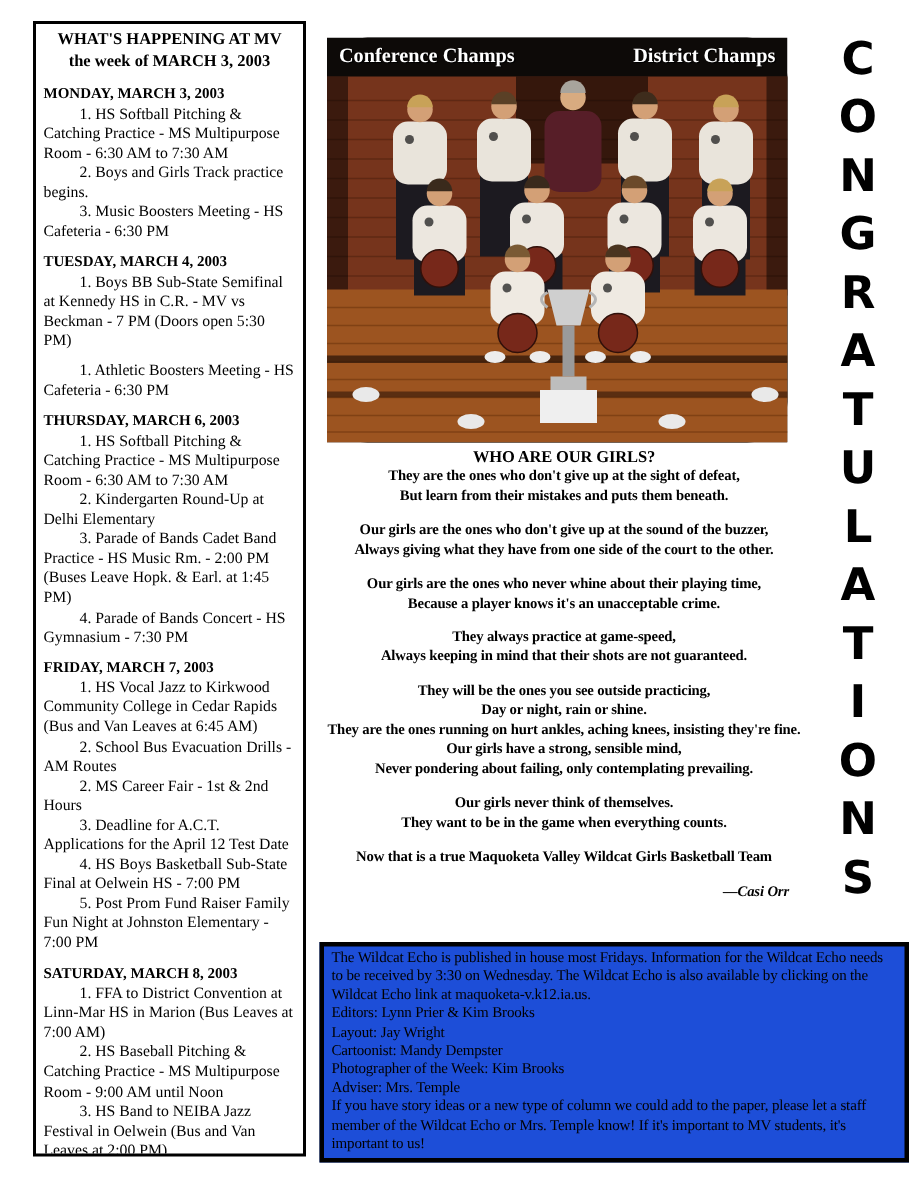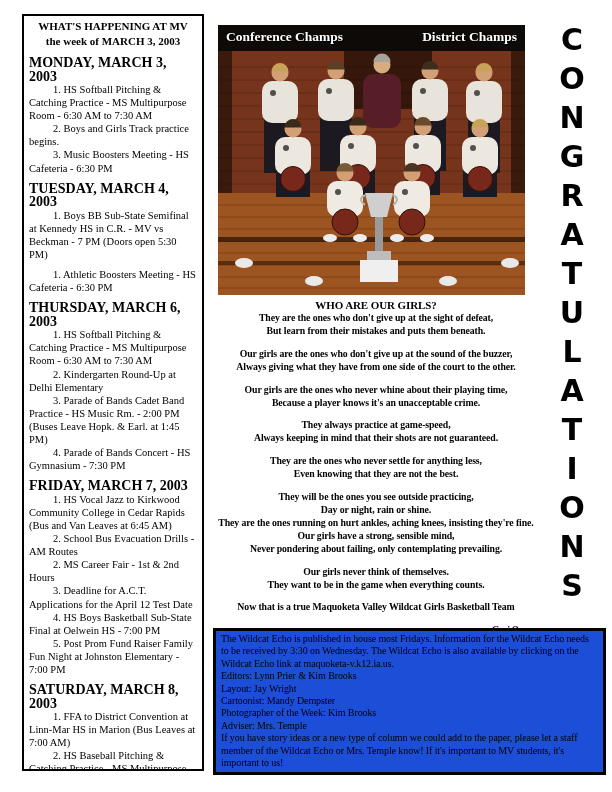--- a/index.html
+++ b/index.html
@@ -5,21 +5,21 @@
   html,body{margin:0;padding:0;background:#ffffff;}
   .page{position:relative;width:612px;height:792px;background:#ffffff;overflow:hidden;
         font-family:"Liberation Serif",serif;color:#000;}
 
   
   .left-panel{position:absolute;left:22px;top:14px;width:182px;height:757px;
               border:2px solid #000;box-sizing:border-box;padding:3px 5px 0 5px;
               font-size:10.5px;line-height:13.1px;overflow:hidden;}
   .panel-title{text-align:center;font-weight:bold;font-size:11px;line-height:14.5px;margin-bottom:8px;}
   .day{margin-bottom:7px;}
-  .day-heading{font-weight:bold;font-size:14px;line-height:13.5px;}
+  .day-heading{font-weight:bold;font-size:10px;line-height:13.5px;}
   .item{margin:0;text-indent:24px;}
 
   
   .photo{position:absolute;left:218px;top:25px;width:307px;height:270px;background:#0d0a08;border-radius:27px;}
   .photo svg{display:block;}
   .caption{position:absolute;top:4px;color:#fff;font-weight:bold;font-size:13.5px;
            text-shadow:1px 1px 0 #000;}
   .caption-left{left:8px;}
   .caption-right{right:8px;}
 
@@ -251,24 +251,20 @@
         </div>
         <div class="stanza">
           <div class="poem-line">Our girls are the ones who never whine about their playing time,</div>
           <div class="poem-line">Because a player knows it's an unacceptable crime.</div>
         </div>
         <div class="stanza">
           <div class="poem-line">They always practice at game-speed,</div>
           <div class="poem-line">Always keeping in mind that their shots are not guaranteed.</div>
         </div>
         <div class="stanza">
-          <div class="poem-line">They are the ones who never settle for anything less,</div>
-          <div class="poem-line">Even knowing that they are not the best.</div>
-        </div>
-        <div class="stanza">
           <div class="poem-line">They will be the ones you see outside practicing,</div>
           <div class="poem-line">Day or night, rain or shine.</div>
           <div class="poem-line">They are the ones running on hurt ankles, aching knees, insisting they're fine.</div>
           <div class="poem-line">Our girls have a strong, sensible mind,</div>
           <div class="poem-line">Never pondering about failing, only contemplating prevailing.</div>
         </div>
         <div class="stanza">
           <div class="poem-line">Our girls never think of themselves.</div>
           <div class="poem-line">They want to be in the game when everything counts.</div>
         </div>

